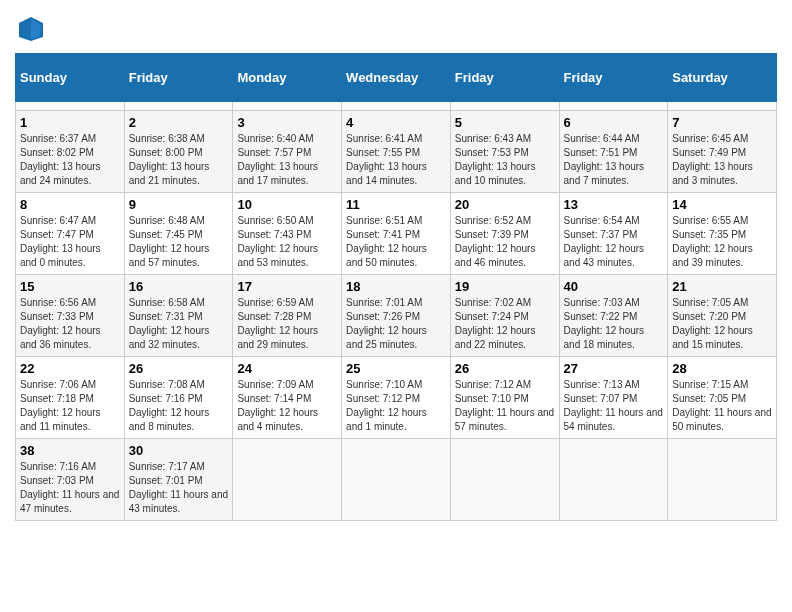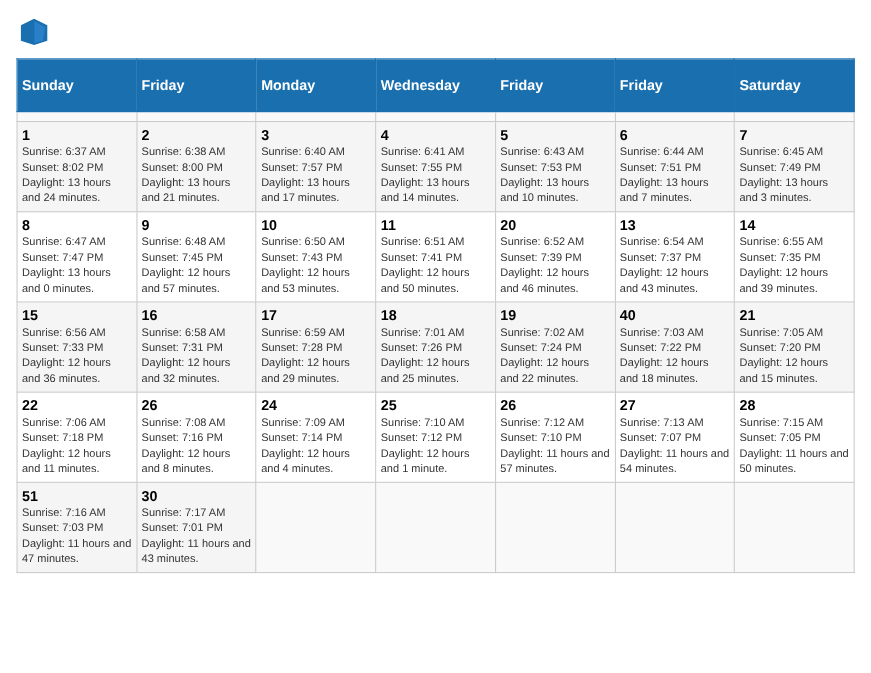--- a/index.html
+++ b/index.html
@@ -245,21 +245,21 @@
           <span class="day-num">27</span>
           <div class="day-info">Sunrise: 7:13 AM<br>Sunset: 7:07 PM<br>Daylight: 11 hours and 54 minutes.</div>
         </td>
         <td>
           <span class="day-num">28</span>
           <div class="day-info">Sunrise: 7:15 AM<br>Sunset: 7:05 PM<br>Daylight: 11 hours and 50 minutes.</div>
         </td>
       </tr>
       <tr>
         <td>
-          <span class="day-num">51</span>
+          <span class="day-num">38</span>
           <div class="day-info">Sunrise: 7:16 AM<br>Sunset: 7:03 PM<br>Daylight: 11 hours and 47 minutes.</div>
         </td>
         <td>
           <span class="day-num">30</span>
           <div class="day-info">Sunrise: 7:17 AM<br>Sunset: 7:01 PM<br>Daylight: 11 hours and 43 minutes.</div>
         </td>
         <td class="empty-cell"></td>
         <td class="empty-cell"></td>
         <td class="empty-cell"></td>
         <td class="empty-cell"></td>

